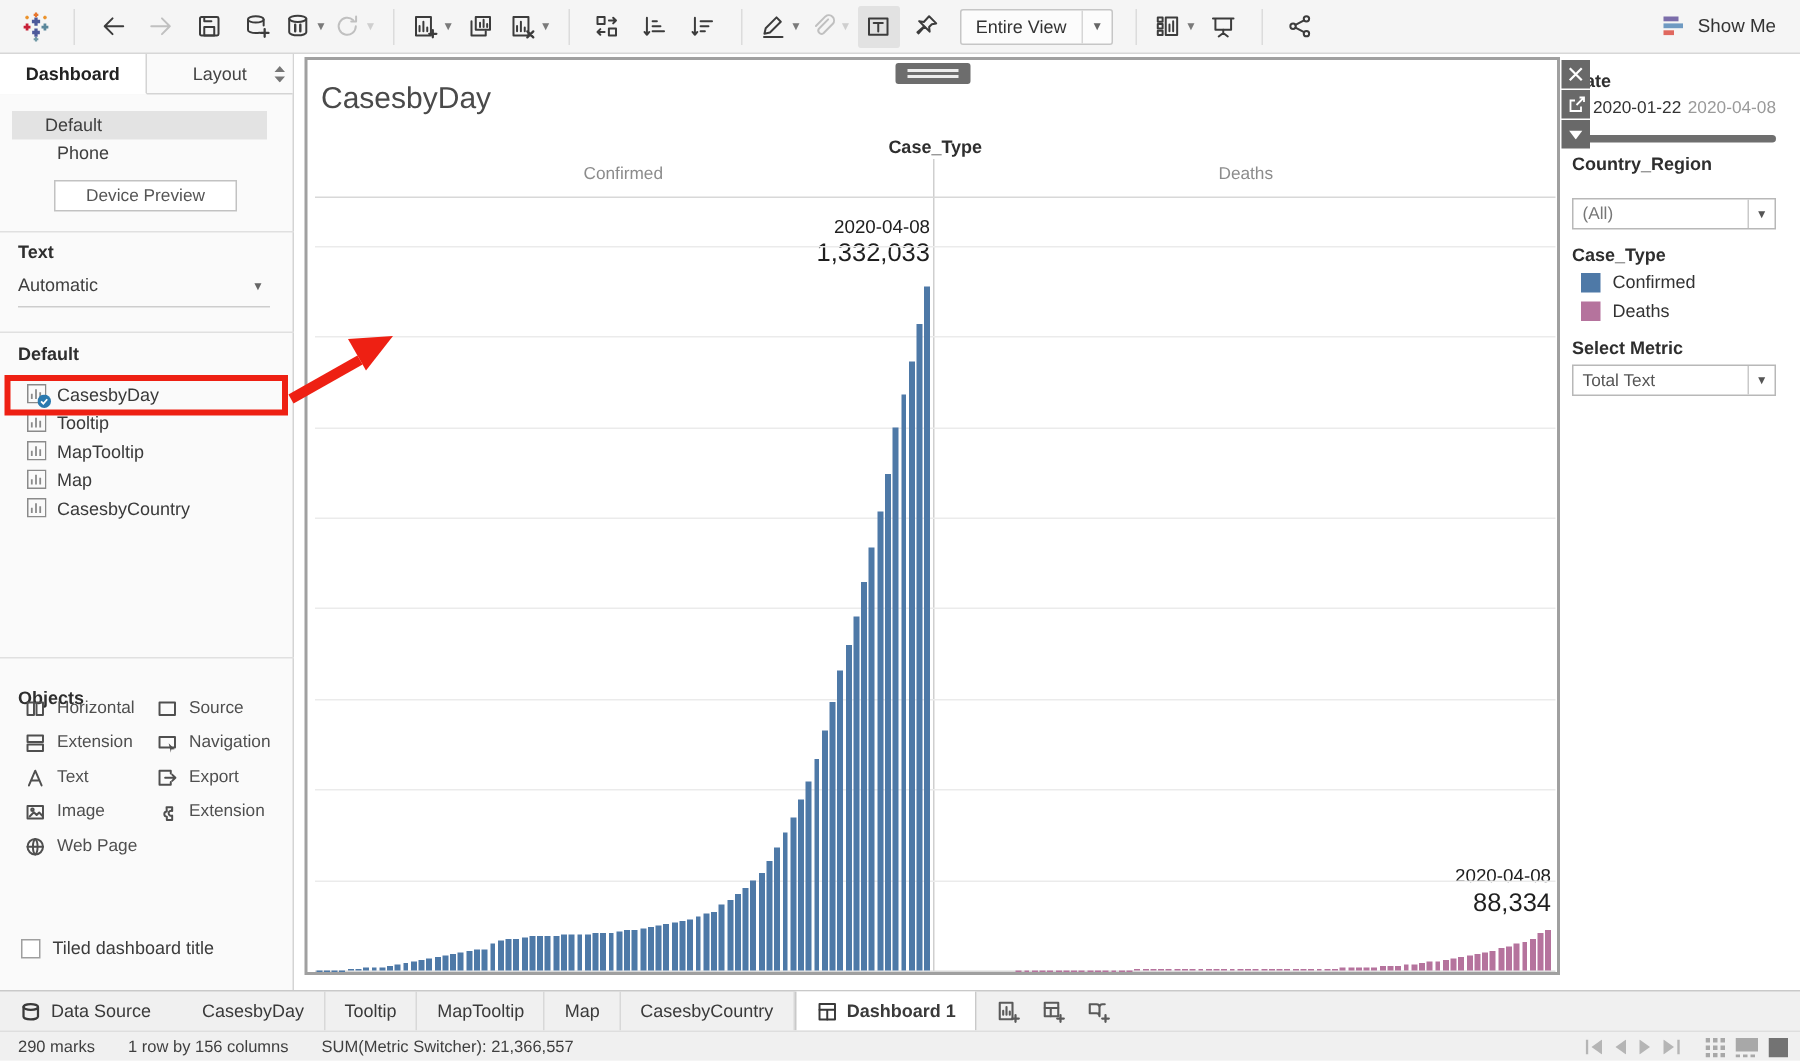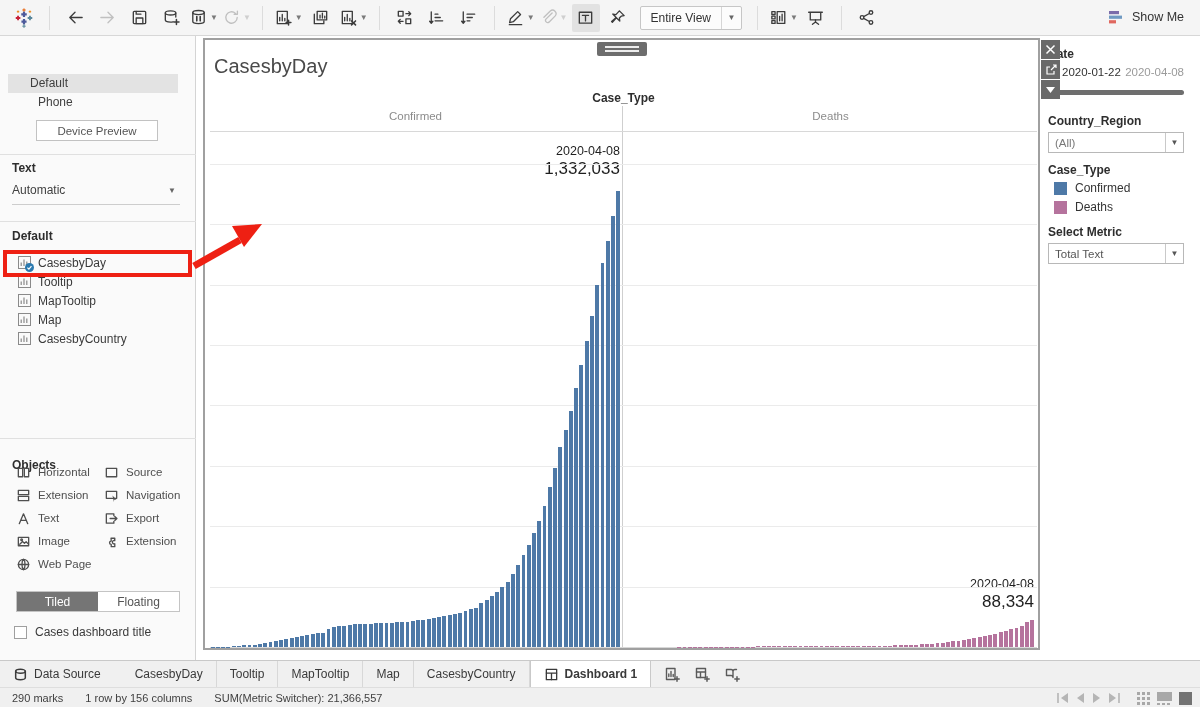--- a/index.html
+++ b/index.html
@@ -298,20 +298,29 @@
             <rect x="1" y="1" width="10" height="3.2" fill="#7b6daa"></rect>
             <rect x="1" y="5.6" width="13" height="3.2" fill="#6f9ac2"></rect>
             <rect x="1" y="10.2" width="7" height="3.2" fill="#e0685f"></rect>
           </svg>
         </span>
         <span>Show Me</span>
       </div>
     </div>
 
   <div id="sidebar">
+    <div id="side-tabs">
+      <div class="side-tab active">Dashboard</div>
+      <div class="side-tab">Layout</div>
+      <div id="tab-collapse">
+        <svg width="9" height="11" viewBox="0 0 9 11">
+            <path d="M4.5 0l3.5 4h-7z M4.5 11L1 7h7z" fill="#777"></path>
+          </svg>
+      </div>
+    </div>
     <div class="device-row selected" style="top:38px">Default</div>
     <div class="device-row" style="top:57px; padding-left:30px">Phone</div>
     <div id="device-preview">Device Preview</div>
     <div class="side-div" style="top:118px"></div>
     <div class="side-h" style="top:125px">Text</div>
     <div id="size-value">
       <span>Automatic</span>
       <span class="caret">▼</span>
     </div>
     <div class="side-div" style="top:185px"></div>
@@ -434,27 +443,23 @@
         <div class="obj-item">
           <span style="display: flex;">
             <svg width="15" height="15" viewBox="0 0 16 16" fill="none" stroke="currentColor" stroke-width="1.4" stroke-linecap="round" stroke-linejoin="round">
               <circle cx="8" cy="8" r="5.5"></circle>
               <path d="M2.5 8h11M8 2.5c2.2 1.8 2.2 9.2 0 11-2.2-1.8-2.2-9.2 0-11z"></path>
             </svg>
           </span>
           <span>Web Page</span>
         </div>
       </div>
-    <div id="tile-toggle">
-      <div class="tile-opt selected">Tiled</div>
-      <div class="tile-opt">Floating</div>
-    </div>
     <div id="show-title">
       <span class="cb"></span>
-      <span>Cases dashboard title</span>
+      <span>Tiled dashboard title</span>
     </div>
   </div>
 
   <div id="zone">
     <div id="drag-handle"></div>
     <div id="zone-title">CasesbyDay</div>
     <div id="col-field">Case_Type</div>
     <div class="col-head" style="left:5px; width:411px">Confirmed</div>
     <div class="col-head" style="left:419px; width:413px">Deaths</div>
     <div id="pane-divider"></div>
@@ -655,21 +660,21 @@
           <path d="M0 0h9L4.5 6z" fill="#fff"></path>
         </svg>
     </div>
   </div>
 
   <div class="rp-label" style="left:1048px; top:47px">Date</div>
   <div id="date-start">2020-01-22</div>
   <div id="date-end">2020-04-08</div>
   <div id="date-slider"></div>
 
-  <div class="rp-label" style="left:1048px; top:114px">Country_Region</div>
+  <div class="rp-label" style="left:1048px; top:102px">Country_Region</div>
   <div class="dd" style="top:132px">
     <span class="dd-text">(All)</span>
     <span class="dd-caret">▼</span>
   </div>
 
   <div class="rp-label" style="left:1048px; top:163px">Case_Type</div>
   <div id="legend">
       <div class="legend-row" style="top: 181px;">
         <span class="legend-swatch" style="background: rgb(78, 121, 167);"></span>
         <span>Confirmed</span>

